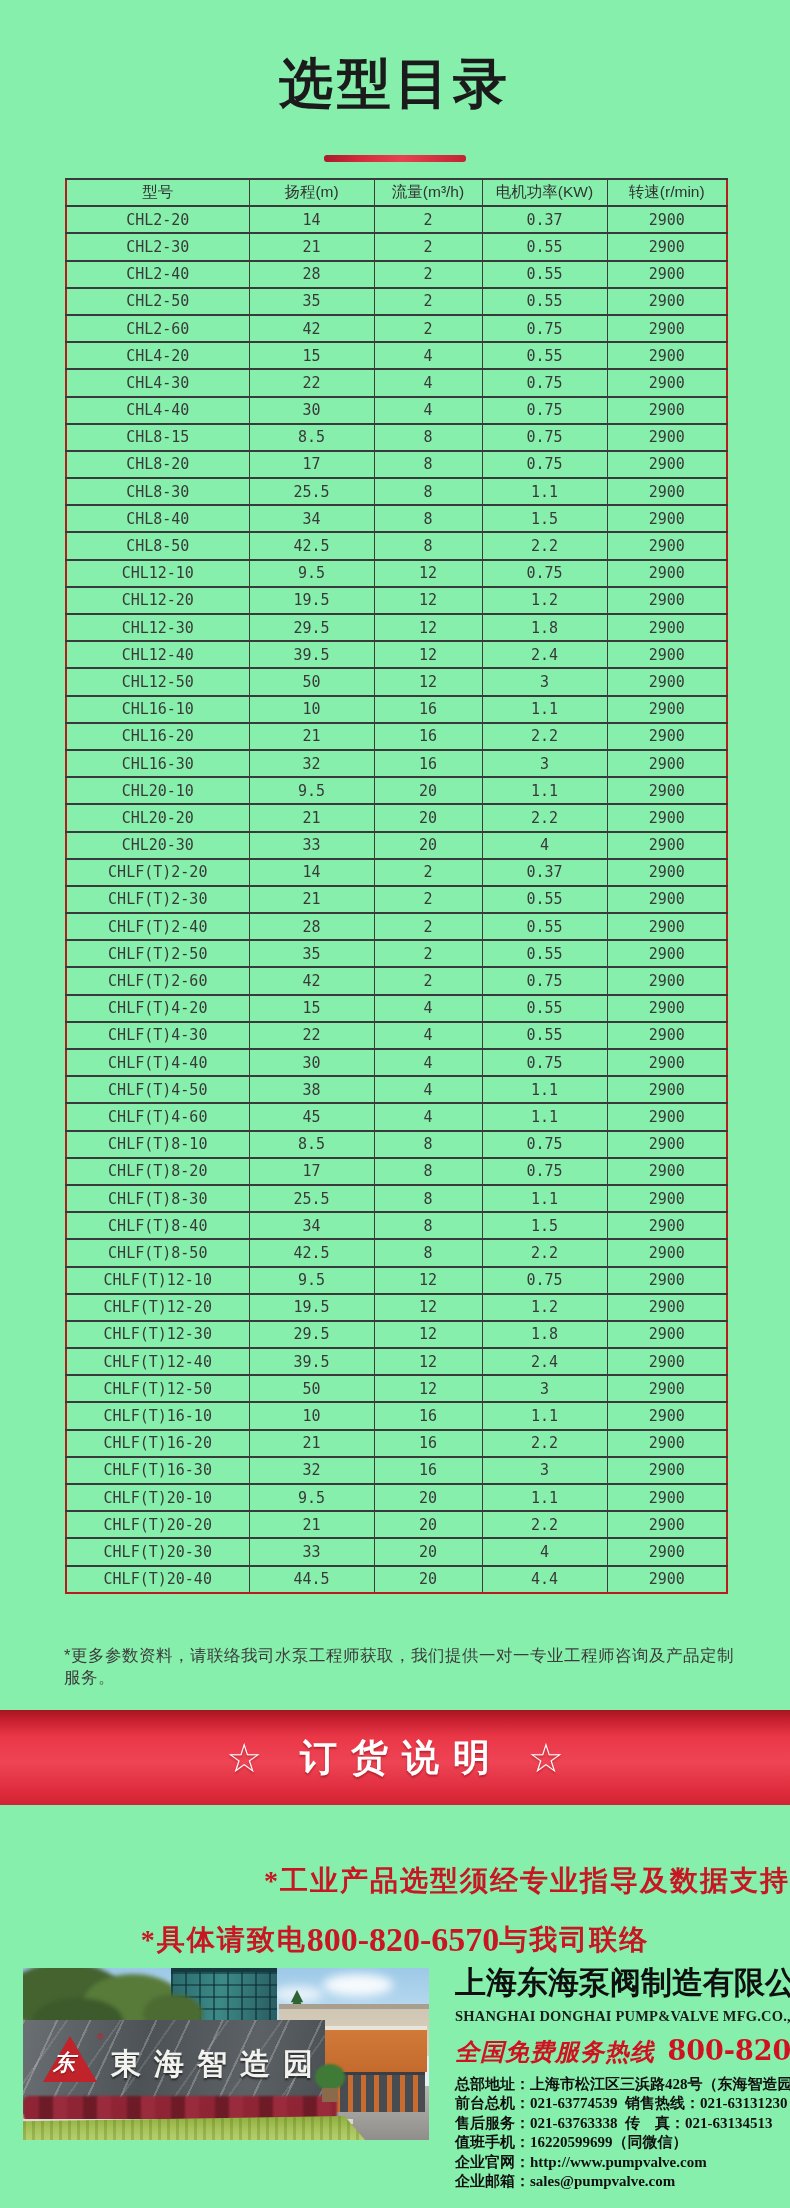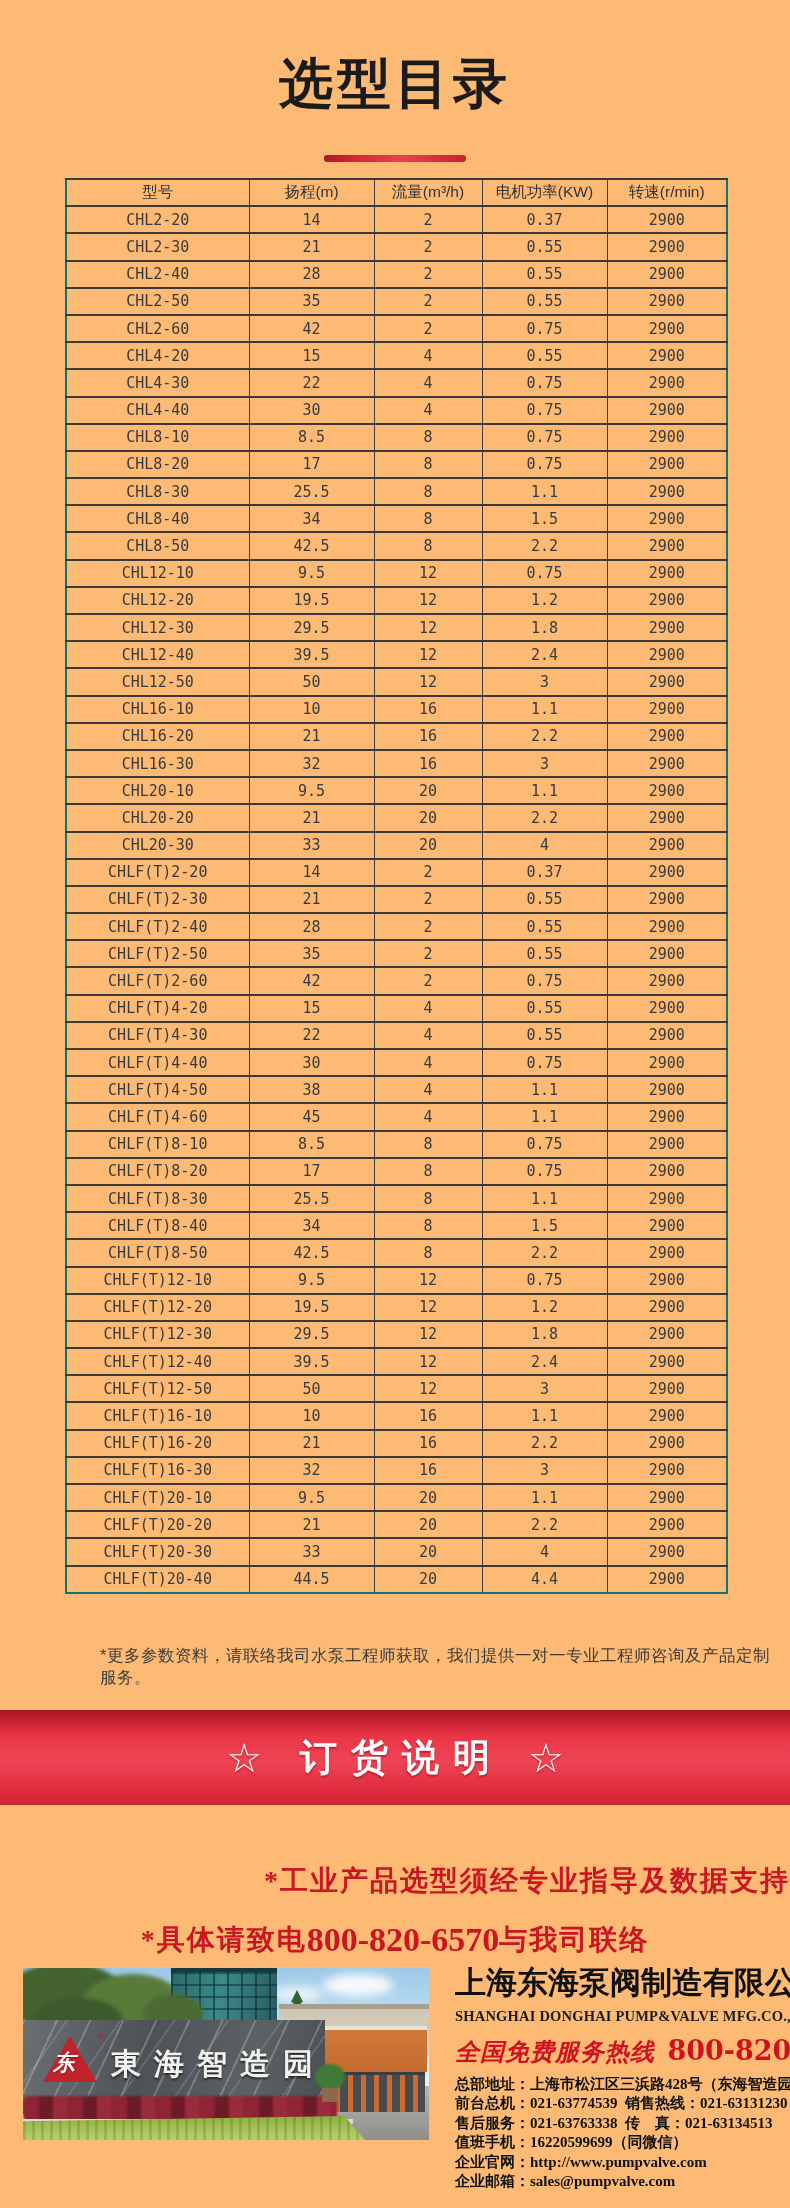--- a/index.html
+++ b/index.html
@@ -1,40 +1,40 @@
 <!DOCTYPE html>
 <html><head>
 <meta charset="utf-8">
 <style>
   * { margin:0; padding:0; box-sizing:border-box; }
   html,body { background:#ffffff; }
   body { font-family:"Liberation Sans", sans-serif; }
-  .page { position:relative; width:790px; height:2208px; margin:0 auto; background:#fdba74; overflow:hidden; }
+  .page { position:relative; width:790px; height:2208px; margin:0 auto; background:#86efac; overflow:hidden; }
 
   
   .title { position:absolute; top:48px; left:0; width:100%; text-align:center;
            font-size:54px; font-weight:900; color:#1b1b1b; letter-spacing:4px; }
   .title-underline { position:absolute; top:155px; left:50%; transform:translateX(-50%);
            width:142px; height:7px; border-radius:3px;
            background:linear-gradient(90deg,#a81b2c 0%,#d6293b 25%,#e8424f 55%,#c22334 100%); }
 
   
   .spec-table { position:absolute; top:178px; left:65px; width:661px;
            border-collapse:collapse; table-layout:fixed;
            font-family:"DejaVu Sans Mono", monospace; color:#3a3a3a; }
   .spec-table th, .spec-table td {
            border:1px solid #3d3d3d; border-top:2px solid #3a3a3a;
            text-align:center; vertical-align:middle; height:27.2px;
            font-size:15px; font-weight:400; padding:0 2px; overflow:hidden; white-space:nowrap; }
-  .spec-table { border:2px solid #0f766e; }
+  .spec-table { border:2px solid #b91c1c; }
   .spec-table thead th { font-family:"Liberation Sans", sans-serif; font-size:15.5px; color:#333; }
 
   
   .footnote { position:absolute; top:1645px; left:64px; width:680px;
-           font-size:16.5px; color:#3d3d3d; letter-spacing:0.5px;margin-left:36px; }
+           font-size:16.5px; color:#3d3d3d; letter-spacing:0.5px; }
 
   
   .ribbon { position:absolute; top:1710px; left:0; width:100%; height:95px;
            background:linear-gradient(180deg,#a5161f 0%,#c31e2d 9%,#ea3748 28%,#ee4454 55%,#dd2a3b 88%,#cf2434 100%);
            display:flex; align-items:center; justify-content:center; }
   .ribbon .star { color:#ffffff; font-size:40px; line-height:1; margin:0 24px;
            text-shadow:0 2px 2px rgba(110,0,10,.35); }
   .ribbon-title { color:#ffffff; font-size:37px; font-weight:900; letter-spacing:14px;
            padding-left:14px; text-shadow:0 2px 2px rgba(110,0,10,.4); }
 
@@ -202,21 +202,21 @@
 
         <tr>
           <td>CHL4-40</td>
           <td>30</td>
           <td>4</td>
           <td>0.75</td>
           <td>2900</td>
         </tr>
 
         <tr>
-          <td>CHL8-10</td>
+          <td>CHL8-15</td>
           <td>8.5</td>
           <td>8</td>
           <td>0.75</td>
           <td>2900</td>
         </tr>
 
         <tr>
           <td>CHL8-20</td>
           <td>17</td>
           <td>8</td>

